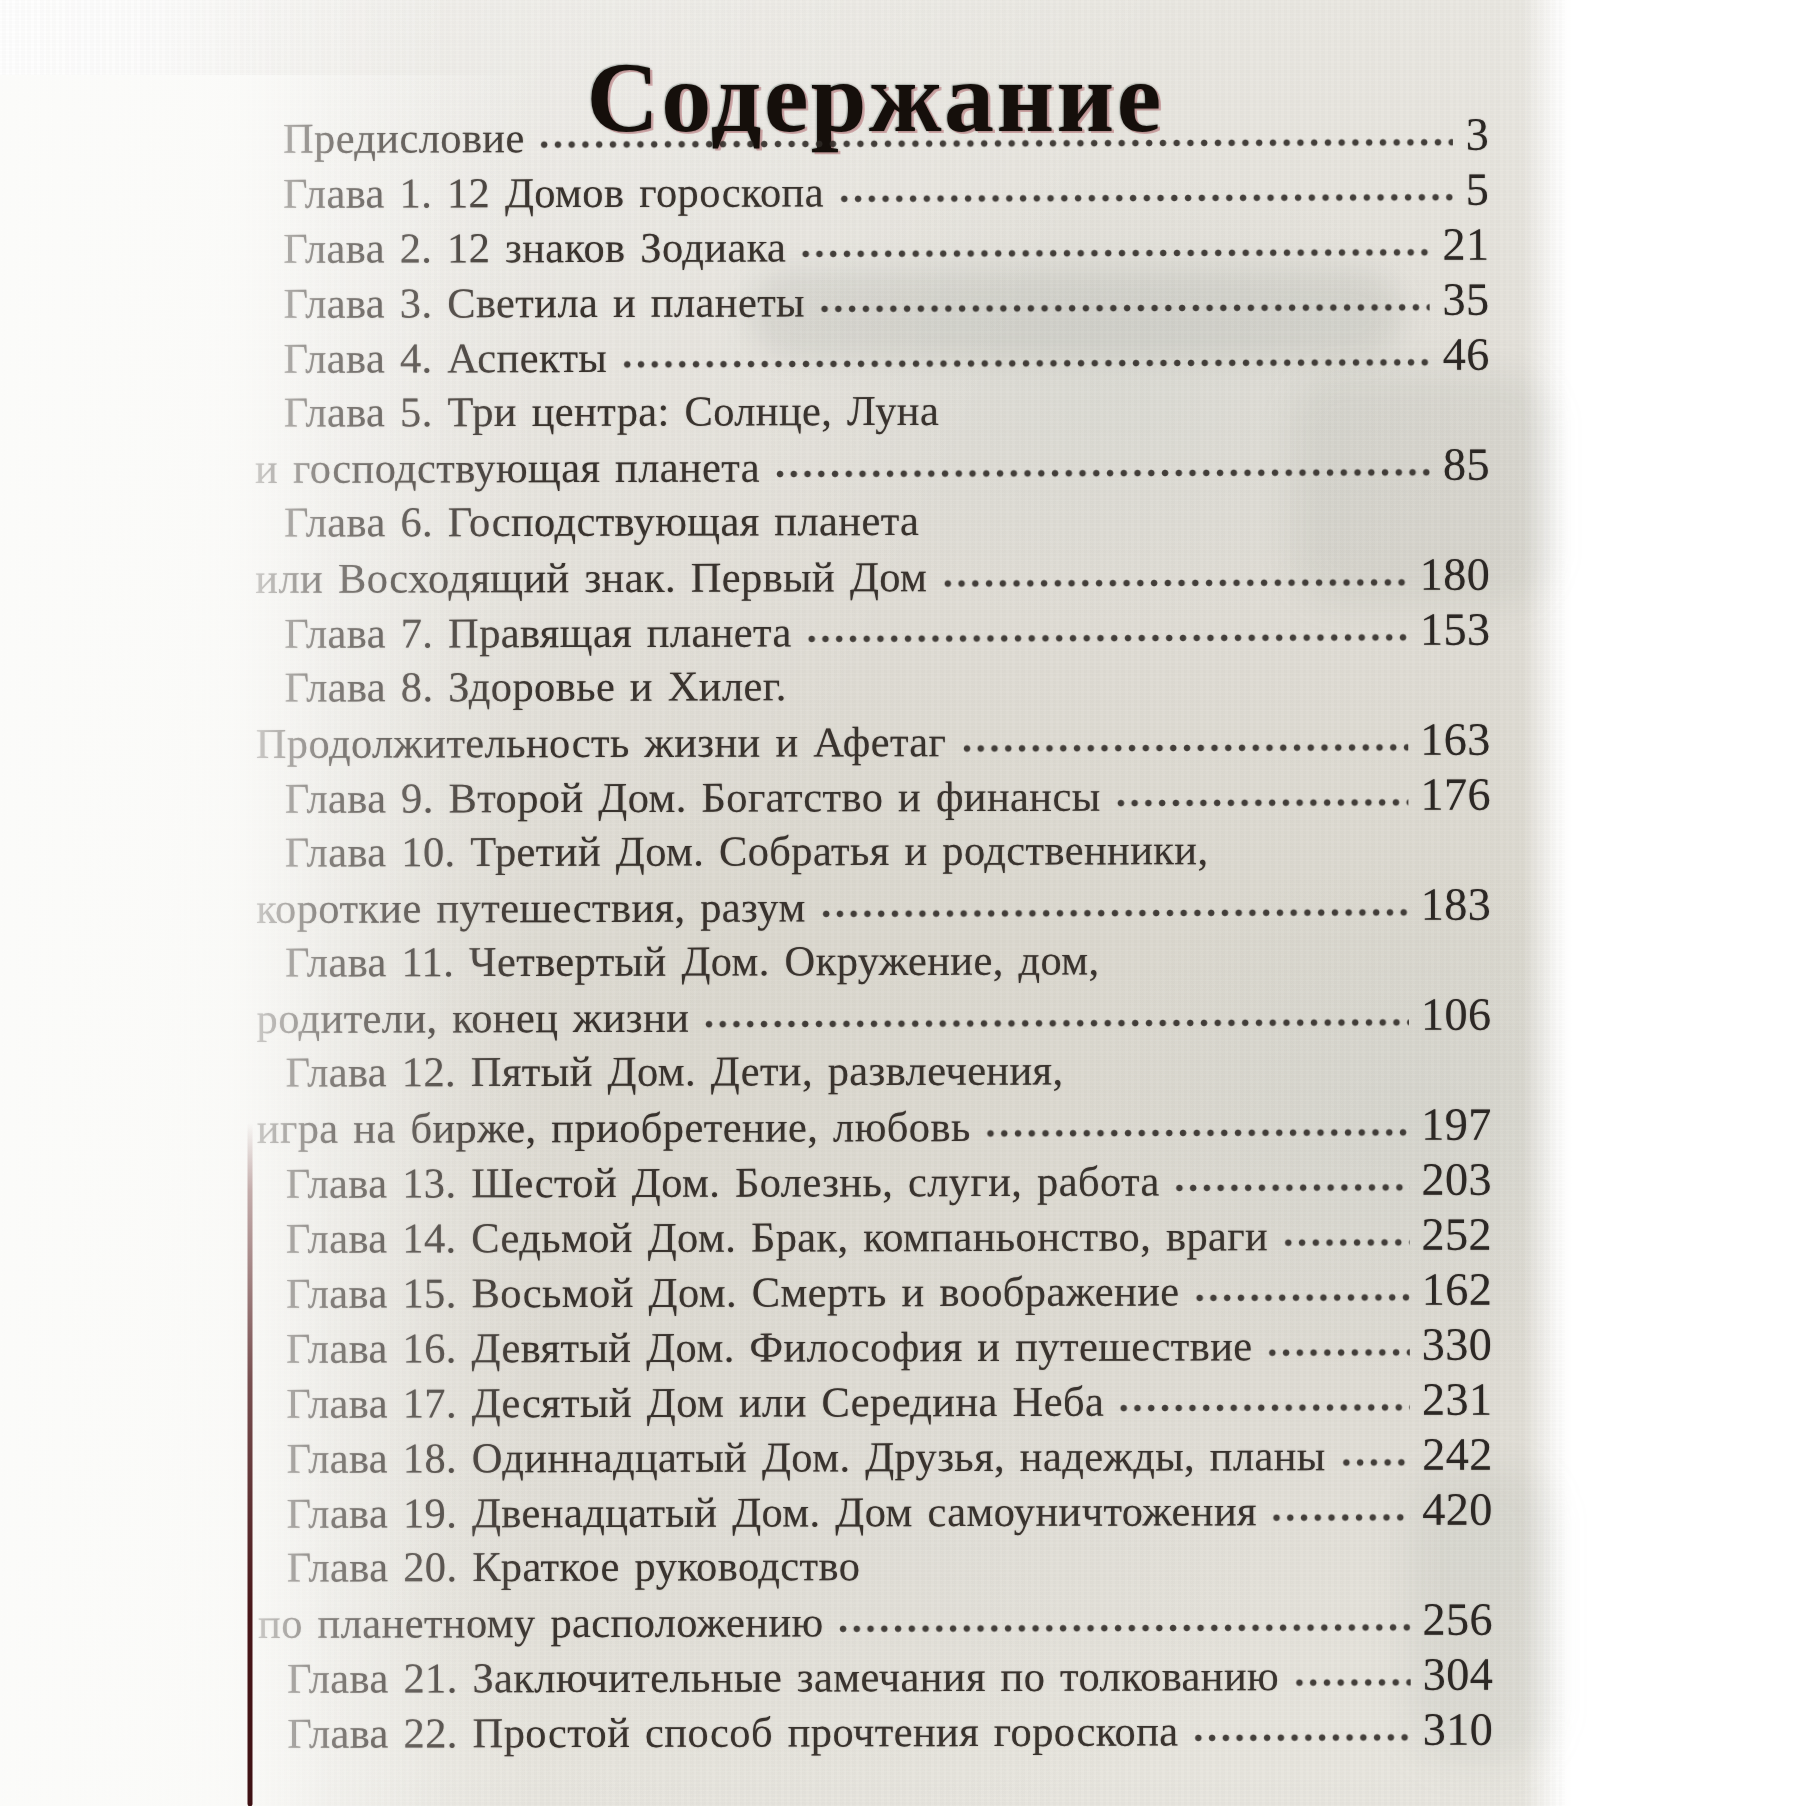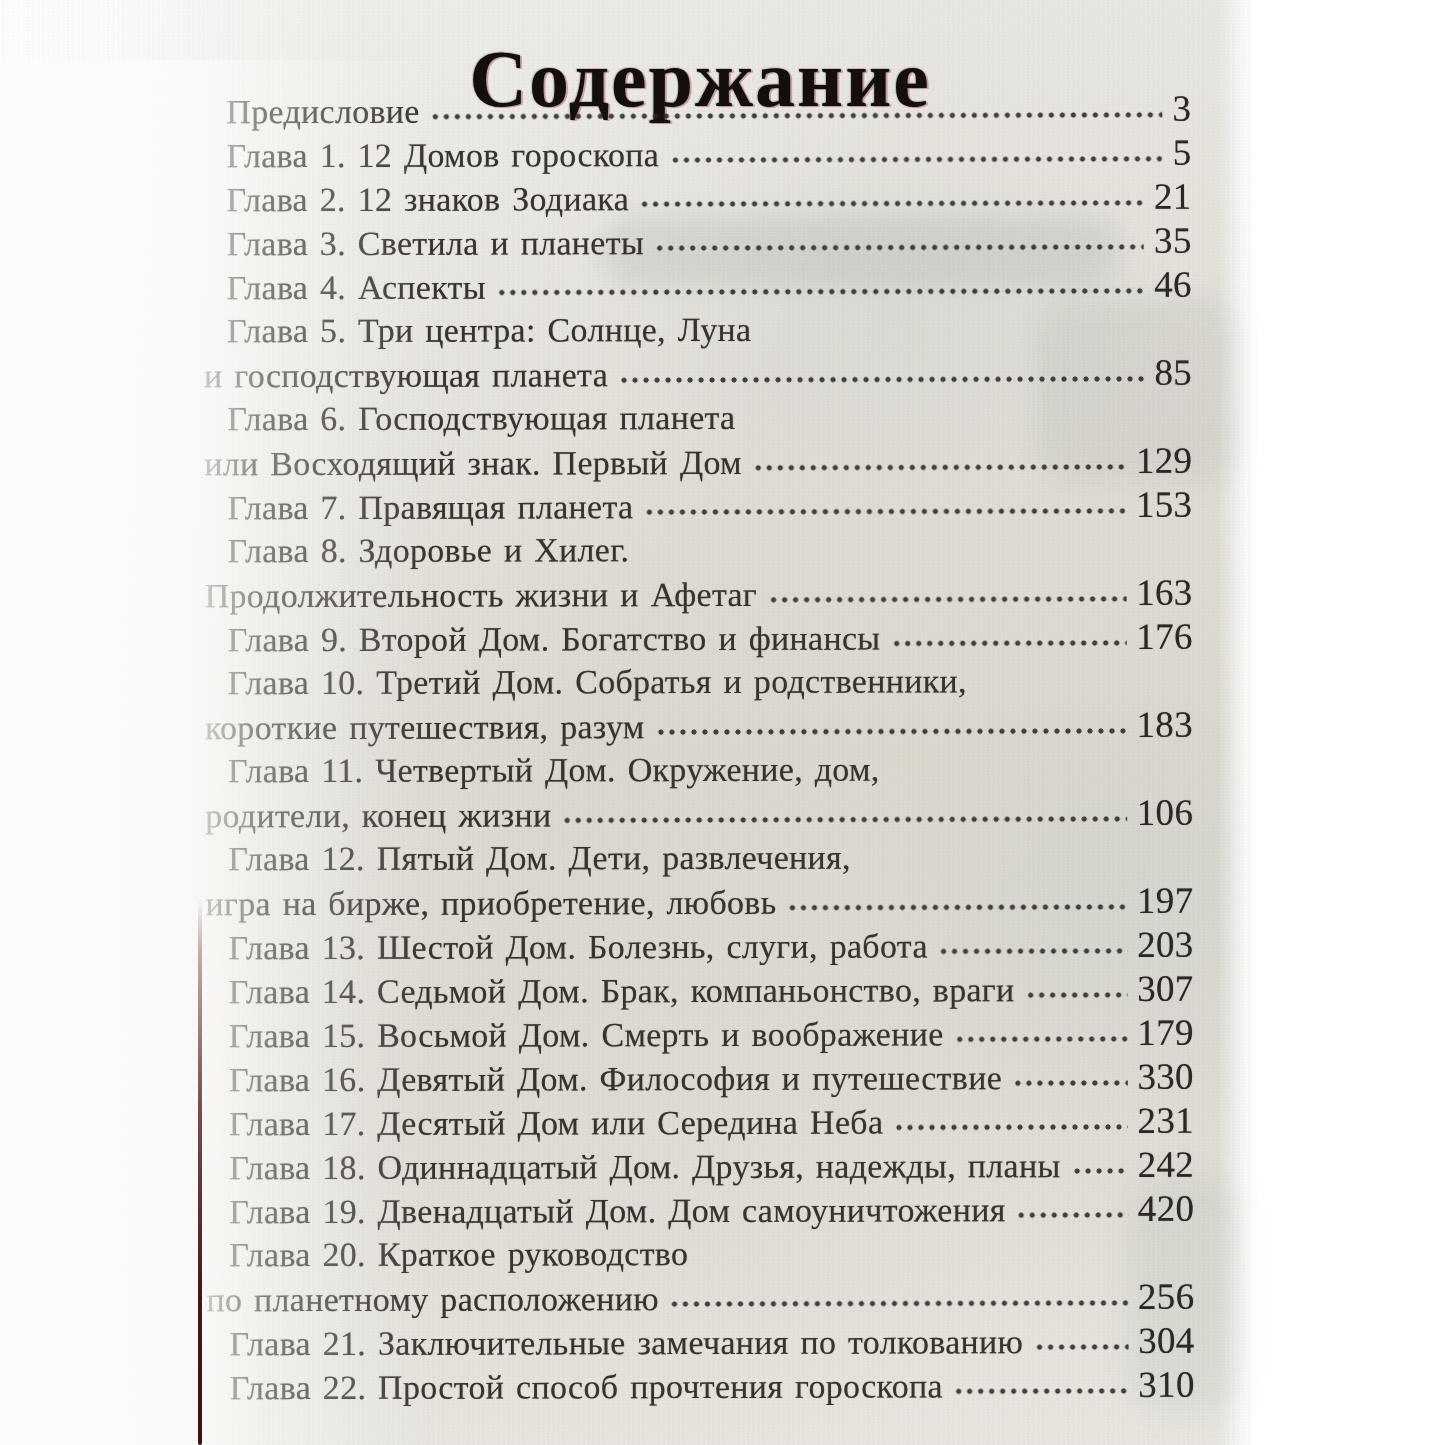--- a/index.html
+++ b/index.html
@@ -114,21 +114,21 @@
         <span class="txt">и господствующая планета</span>
         <span class="dots"></span>
         <span class="pg">85</span>
       </div>
       <div class="toc-line">
         <span class="txt">Глава 6. Господствующая планета</span>
       </div>
       <div class="toc-line cont">
         <span class="txt">или Восходящий знак. Первый Дом</span>
         <span class="dots"></span>
-        <span class="pg">129</span>
+        <span class="pg">180</span>
       </div>
       <div class="toc-line">
         <span class="txt">Глава 7. Правящая планета</span>
         <span class="dots"></span>
         <span class="pg">153</span>
       </div>
       <div class="toc-line">
         <span class="txt">Глава 8. Здоровье и Хилег.</span>
       </div>
       <div class="toc-line cont">
@@ -166,26 +166,26 @@
         <span class="pg">197</span>
       </div>
       <div class="toc-line">
         <span class="txt">Глава 13. Шестой Дом. Болезнь, слуги, работа</span>
         <span class="dots"></span>
         <span class="pg">203</span>
       </div>
       <div class="toc-line">
         <span class="txt">Глава 14. Седьмой Дом. Брак, компаньонство, враги</span>
         <span class="dots"></span>
-        <span class="pg">307</span>
+        <span class="pg">252</span>
       </div>
       <div class="toc-line">
         <span class="txt">Глава 15. Восьмой Дом. Смерть и воображение</span>
         <span class="dots"></span>
-        <span class="pg">179</span>
+        <span class="pg">162</span>
       </div>
       <div class="toc-line">
         <span class="txt">Глава 16. Девятый Дом. Философия и путешествие</span>
         <span class="dots"></span>
         <span class="pg">330</span>
       </div>
       <div class="toc-line">
         <span class="txt">Глава 17. Десятый Дом или Середина Неба</span>
         <span class="dots"></span>
         <span class="pg">231</span>

